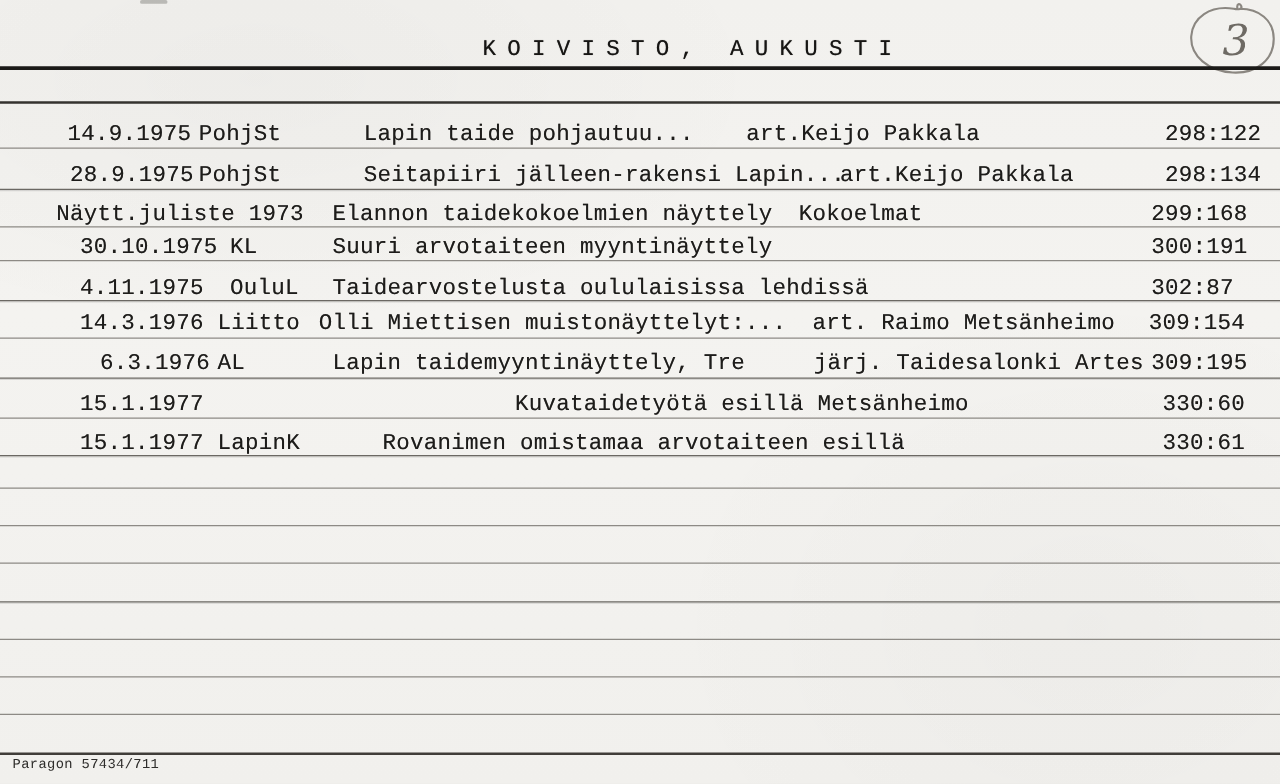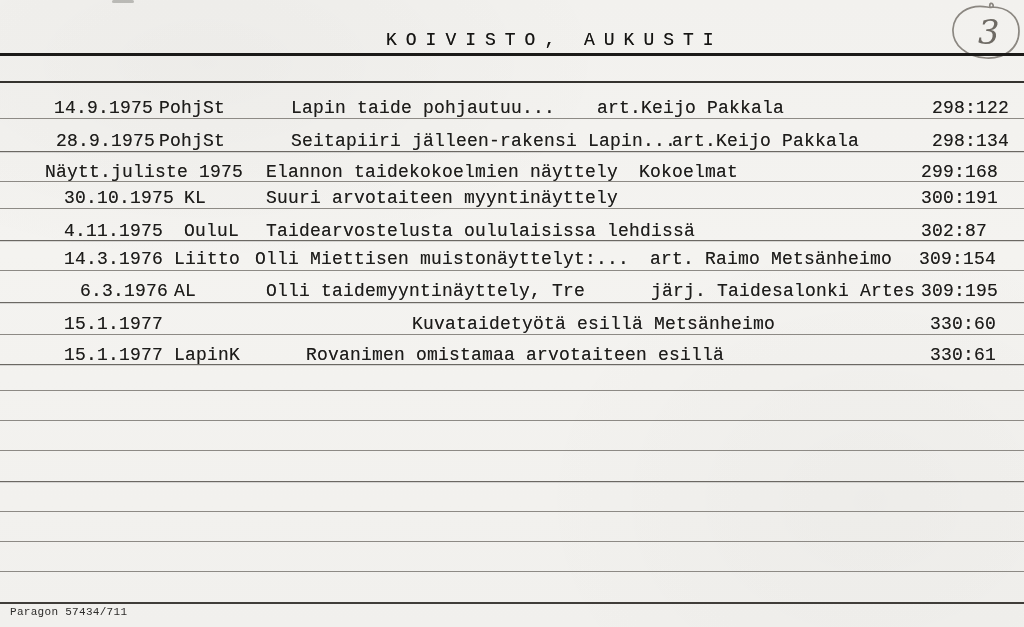--- a/index.html
+++ b/index.html
@@ -86,21 +86,21 @@
 
   <div class="row tw" style="top:131px">
     <span style="left:12px">28.9.1975</span>
     <span style="left:115px">PohjSt</span>
     <span style="left:247px">Seitapiiri jälleen-rakensi Lapin...</span>
     <span style="left:628px">art.Keijo Pakkala</span>
     <span style="left:888px">298:134</span>
   </div>
 
   <div class="row tw" style="top:162px">
-    <span style="left:1px">Näytt.juliste 1975</span>
+    <span style="left:1px">Näytt.juliste 1973</span>
     <span style="left:222px">Elannon taidekokoelmien näyttely</span>
     <span style="left:595px">Kokoelmat</span>
     <span style="left:877px">299:168</span>
   </div>
 
   <div class="row tw" style="top:188px">
     <span style="left:20px">30.10.1975</span>
     <span style="left:140px">KL</span>
     <span style="left:222px">Suuri arvotaiteen myyntinäyttely</span>
     <span style="left:877px">300:191</span>
@@ -117,21 +117,21 @@
     <span style="left:20px">14.3.1976</span>
     <span style="left:130px">Liitto</span>
     <span style="left:211px">Olli Miettisen muistonäyttelyt:...</span>
     <span style="left:606px">art. Raimo Metsänheimo</span>
     <span style="left:875px">309:154</span>
   </div>
 
   <div class="row tw" style="top:281px">
     <span style="left:36px">6.3.1976</span>
     <span style="left:130px">AL</span>
-    <span style="left:222px">Olli taidemyyntinäyttely, Tre</span>
+    <span style="left:222px">Lapin taidemyyntinäyttely, Tre</span>
     <span style="left:607px">järj. Taidesalonki Artes</span>
     <span style="left:877px">309:195</span>
   </div>
 
   <div class="row tw" style="top:314px">
     <span style="left:20px">15.1.1977</span>
     <span style="left:368px">Kuvataidetyötä esillä Metsänheimo</span>
     <span style="left:886px">330:60</span>
   </div>
 

